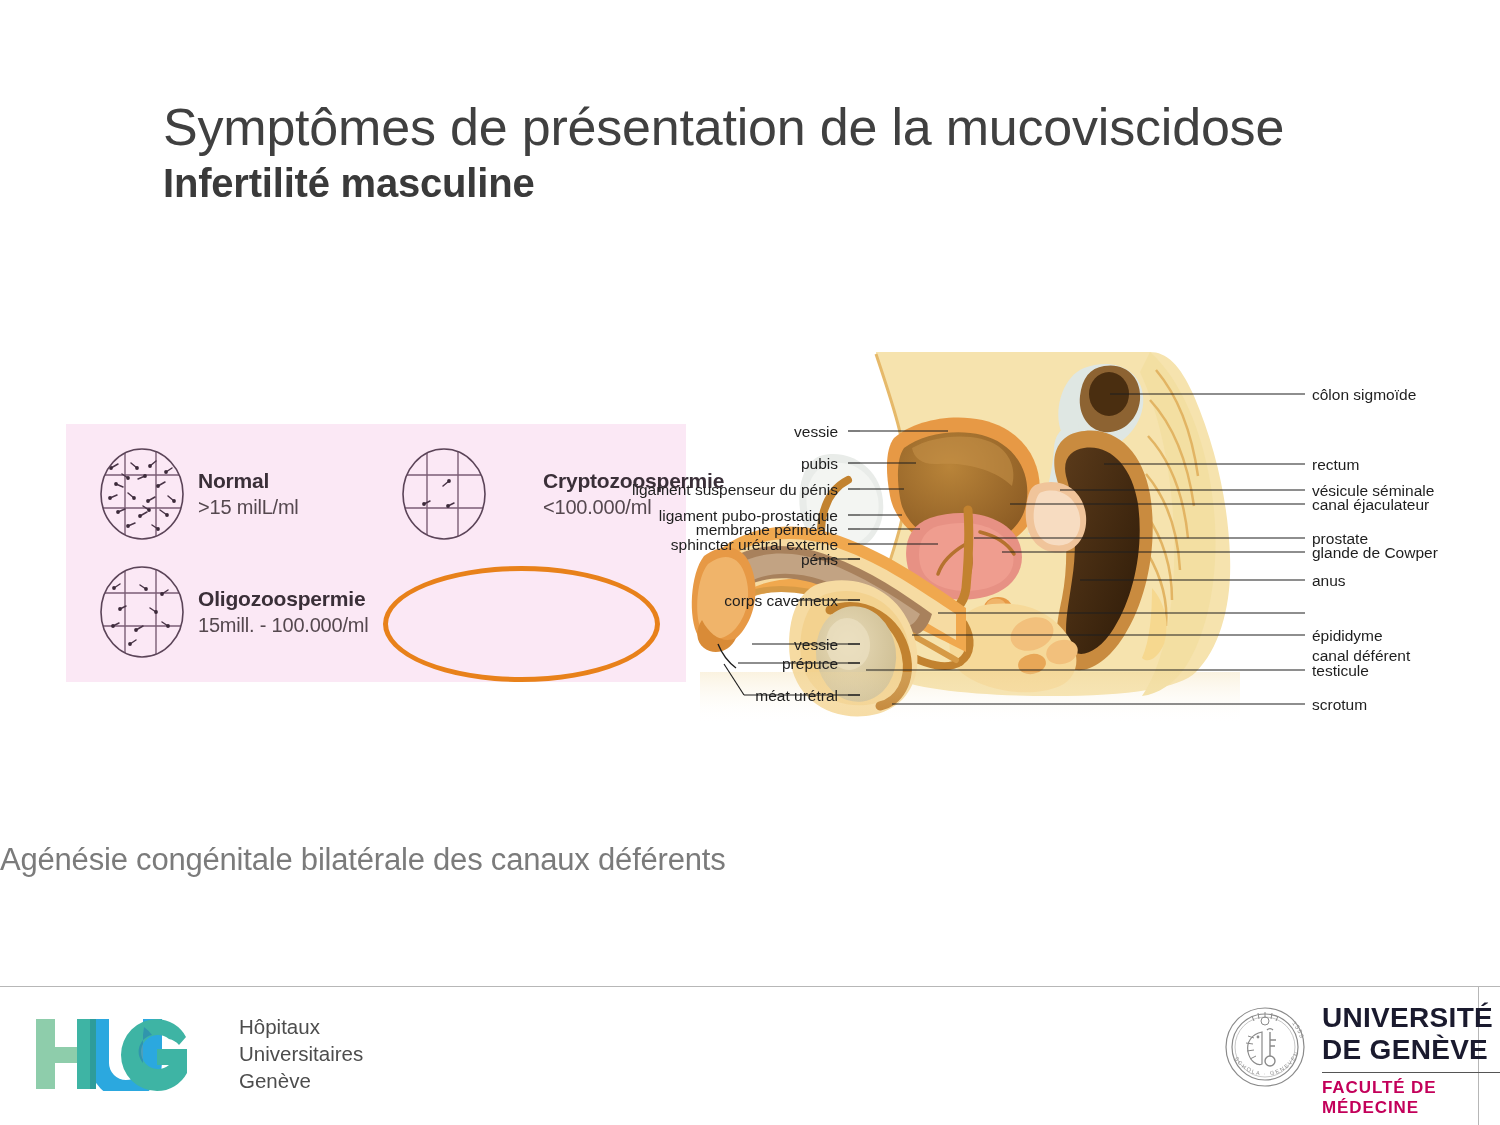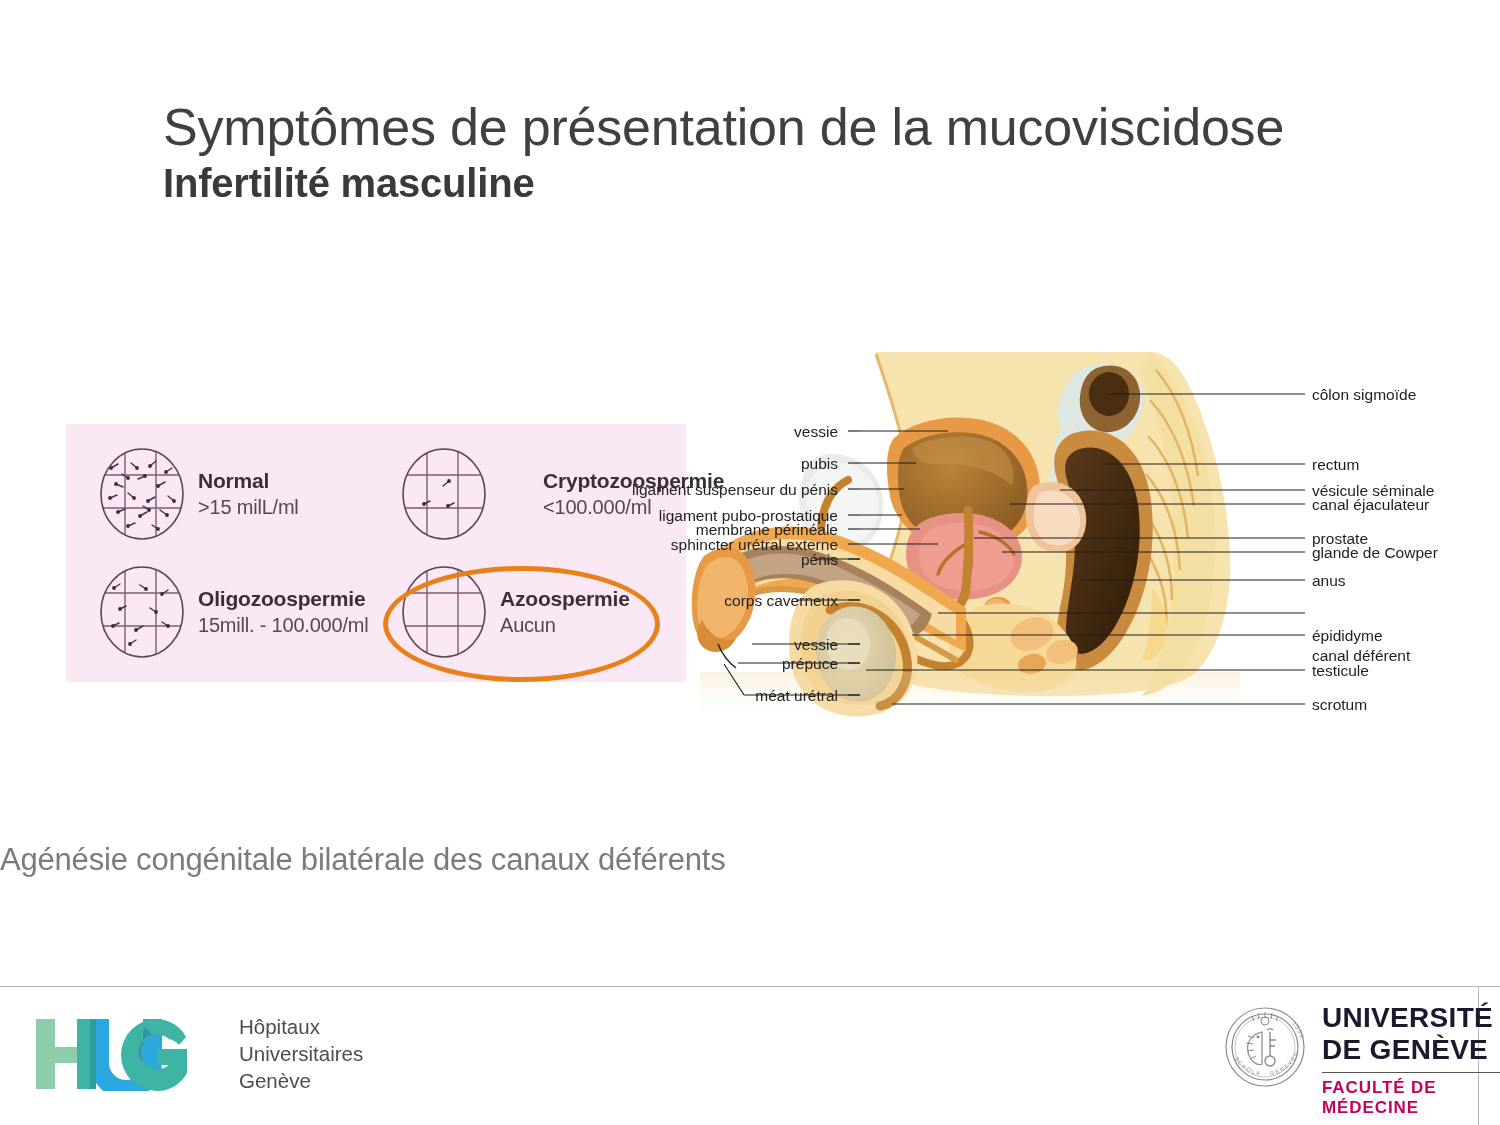--- a/index.html
+++ b/index.html
@@ -325,42 +325,20 @@
         </g>
         <ellipse cx="44" cy="48" rx="41" ry="45" fill="none" stroke="#5b4458" stroke-width="1.6"></ellipse>
       </svg>
     </div>
     <div class="semen-text">
       <div class="semen-name">Oligozoospermie</div>
       <div class="semen-value">15mill. - 100.000/ml</div>
     </div>
   </div>
 
-  <div class="semen-cell" style="left:334px; top:140px;">
-    <div class="semen-circle">
-      <svg viewBox="0 0 88 96" width="88" height="96" aria-hidden="true">
-        <defs>
-            <clipPath id="clipA">
-              <ellipse cx="44" cy="48" rx="41" ry="45"></ellipse>
-            </clipPath>
-          </defs>
-        <g clip-path="url(#clipA)" stroke="#7a5d74" stroke-width="1.4" fill="none">
-          <line x1="27" y1="0" x2="27" y2="96"></line>
-          <line x1="58" y1="0" x2="58" y2="96"></line>
-          <line x1="0" y1="29" x2="88" y2="29"></line>
-          <line x1="0" y1="62" x2="88" y2="62"></line>
-        </g>
-        <ellipse cx="44" cy="48" rx="41" ry="45" fill="none" stroke="#5b4458" stroke-width="1.6"></ellipse>
-      </svg>
-    </div>
-    <div class="semen-text">
-      <div class="semen-name">Azoospermie</div>
-      <div class="semen-value">Aucun</div>
-    </div>
-  </div>
 </div>
 <div id="highlight-ellipse"></div>
 
 <div id="anatomy-figure">
   <svg viewBox="0 0 790 372" width="790" height="372" aria-hidden="true">
     <defs>
       <radialGradient id="bladderG" cx="40%" cy="30%" r="75%">
         <stop offset="0%" stop-color="#b98439"></stop>
         <stop offset="100%" stop-color="#8a5a23"></stop>
       </radialGradient>

